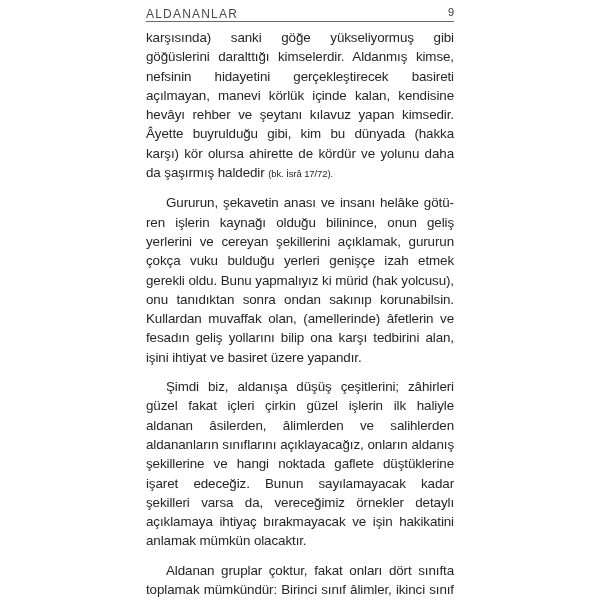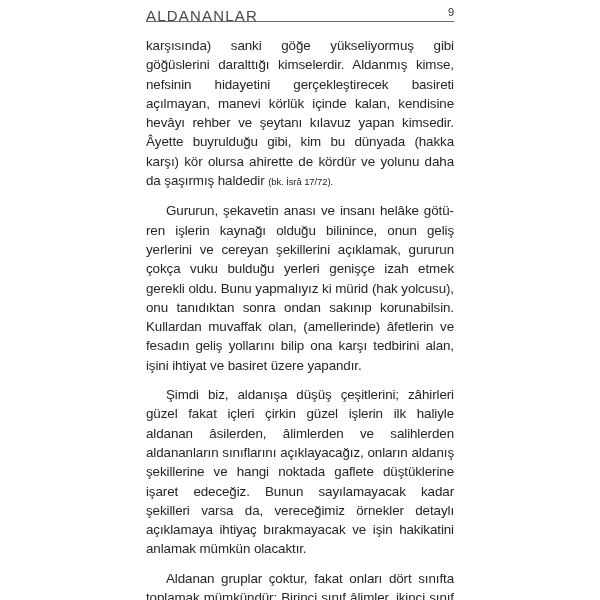--- a/index.html
+++ b/index.html
@@ -6,30 +6,30 @@
   body { width:600px; height:600px; position:relative; overflow:hidden; }
   .page {
     position:absolute; left:146px; top:0; width:308px;
     font-family:"Liberation Sans", sans-serif; color:#262626;
   }
   .running-head {
     position:absolute; left:0; top:7px; width:308px; height:14px;
     border-bottom:1px solid #6a6a6a;
   }
   .running-title {
-    position:absolute; left:0; top:0; font-size:15px; letter-spacing:1.2px; color:#4a4a4a;
+    position:absolute; left:0; top:0; font-size:12px; letter-spacing:1.2px; color:#4a4a4a;
   }
   .page-number {
     position:absolute; right:0; top:-1px; font-size:11px; color:#333;
   }
   .body-text {
     position:absolute; left:0; top:28px; width:308px;
     font-size:13.4px; line-height:19.3px; text-align:justify; letter-spacing:-0.1px;
   }
-  .body-text p { margin:8px 0 10px 0; text-indent:20px; hyphens:manual; }
+  .body-text p { margin:0 0 10px 0; text-indent:20px; hyphens:manual; }
   .body-text p.cont { text-indent:0; }
   .ref { font-size:9.5px; }
 </style>
 </head>
 <body>
 
 <div class="page">
   <div class="running-head">
     <span class="running-title">ALDANANLAR</span>
     <span class="page-number">9</span>

